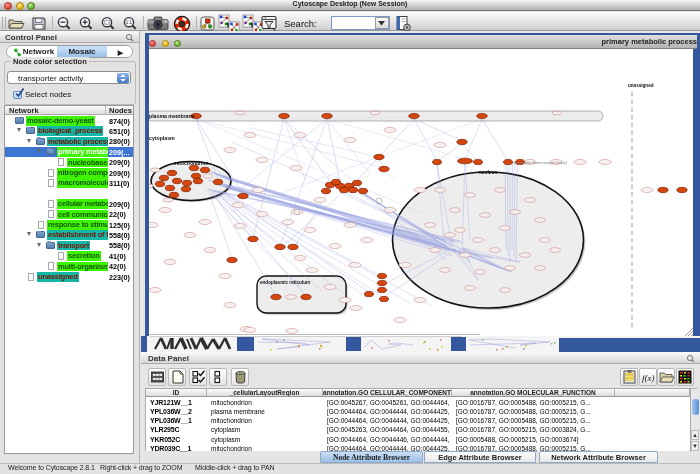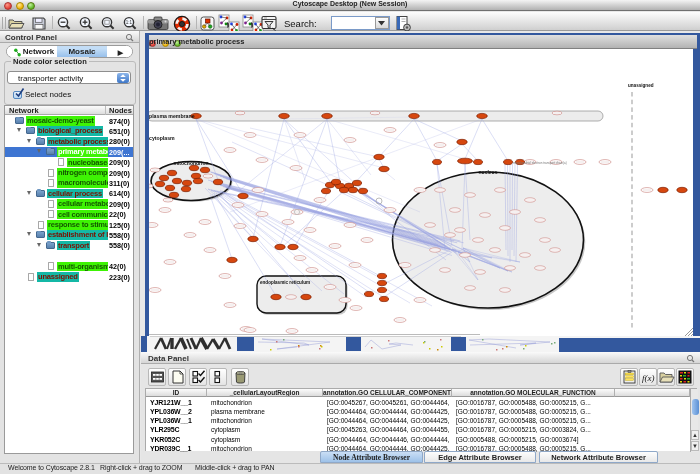--- a/index.html
+++ b/index.html
@@ -246,26 +246,20 @@
         <div class="trow" style="top:61.5px">
           <span class="file" style="left:43px"></span>
           <span class="nm gl" style="left:52px;max-width:51px">nitrogen compo</span>
           <span class="ct">209(0)</span>
         </div>
         <div class="trow" style="top:71.9px">
           <span class="file" style="left:43px"></span>
           <span class="nm gl" style="left:52px;max-width:51px">macromolecule</span>
           <span class="ct">311(0)</span>
         </div>
-        <div class="trow" style="top:82.3px">
-          <span class="arr" style="left:22px"></span>
-          <span class="fold" style="left:31px"></span>
-          <span class="nm rl" style="left:42px;max-width:61px">cellular process</span>
-          <span class="ct">614(0)</span>
-        </div>
         <div class="trow" style="top:92.7px">
           <span class="file" style="left:43px"></span>
           <span class="nm gl" style="left:52px;max-width:51px">cellular metabo</span>
           <span class="ct">209(0)</span>
         </div>
         <div class="trow" style="top:103.1px">
           <span class="file" style="left:43px"></span>
           <span class="nm gl" style="left:52px;max-width:51px">cell communicat</span>
           <span class="ct">22(0)</span>
         </div>
@@ -278,40 +272,45 @@
           <span class="arr" style="left:22px"></span>
           <span class="fold" style="left:31px"></span>
           <span class="nm rl" style="left:42px;max-width:61px">establishment of lo</span>
           <span class="ct">558(0)</span>
         </div>
         <div class="trow" style="top:134.3px">
           <span class="arr" style="left:32px"></span>
           <span class="fold" style="left:41px"></span>
           <span class="nm rl" style="left:52px;max-width:51px">transport</span>
           <span class="ct">558(0)</span>
+        </div>
+        <div class="trow" style="top:144.7px">
+          <span class="file" style="left:53px"></span>
+          <span class="nm gl" style="left:62px;max-width:41px">secretion</span>
+          <span class="ct">41(0)</span>
         </div>
         <div class="trow" style="top:155.1px">
           <span class="file" style="left:43px"></span>
           <span class="nm gl" style="left:52px;max-width:51px">multi-organism pro</span>
           <span class="ct">42(0)</span>
         </div>
         <div class="trow" style="top:165.5px">
           <span class="file" style="left:23px"></span>
           <span class="nm rl" style="left:32px;max-width:71px">unassigned</span>
           <span class="ct">223(0)</span>
         </div>
 </div>
     </div>
 <div class="abs" id="mdi">
 <div class="abs" style="left:4px;top:2px;width:555px;height:307px;background:#33589e;border-radius:0px"></div>
 <div class="abs" style="left:8px;top:4px;width:548px;height:14px;background:linear-gradient(#e0e0e0,#b2b2b2);border-bottom:1px solid #808080"></div>
 <span class="abs light" style="left:8px;top:8.5px;width:7px;height:7px;background:radial-gradient(circle at 35% 30%,#ff9a8a,#e03c32 70%);border:0.5px solid #a33"></span>
 <span class="abs light" style="left:21px;top:8.5px;width:7px;height:7px;background:radial-gradient(circle at 35% 30%,#ffe9a0,#f0b000 70%);border:0.5px solid #a80"></span>
 <span class="abs light" style="left:33px;top:8.5px;width:7px;height:7px;background:radial-gradient(circle at 35% 30%,#c8f0a0,#58b520 70%);border:0.5px solid #571"></span>
-<div class="abs" style="left:8px;top:5.5px;width:548px;height:12px;text-align:left;font-size:7.5px;font-weight:bold;color:#222">primary metabolic process</div>
+<div class="abs" style="left:8px;top:5.5px;width:548px;height:12px;text-align:right;font-size:7.5px;font-weight:bold;color:#222">primary metabolic process</div>
 <div class="abs" style="left:8px;top:18px;width:544px;height:287px;background:#fff"></div>
 </div>
 <svg class="abs" style="left:149px;top:49px" width="544" height="287" viewBox="0 0 544 287">
       <g transform="translate(-149,-49)">
         <rect x="147" y="111" width="456" height="10" rx="5" fill="#ececec" stroke="#9a9a9a" stroke-width="0.8"></rect>
 <ellipse cx="191" cy="181" rx="40" ry="19.5" fill="rgba(0,0,0,0.22)" transform="translate(1.4,1.6)"></ellipse>
 <ellipse cx="191" cy="181" rx="40" ry="19.5" fill="#ededed" stroke="#111" stroke-width="1.6"></ellipse>
 <ellipse cx="488" cy="240" rx="95.5" ry="68" fill="rgba(0,0,0,0.22)" transform="translate(1.8,2)"></ellipse>
 <ellipse cx="488" cy="240" rx="95.5" ry="68" fill="#ededed" stroke="#111" stroke-width="1.6"></ellipse>
 <rect x="257" y="276" width="89" height="37" rx="9" fill="rgba(0,0,0,0.22)" transform="translate(1.6,1.8)"></rect>

